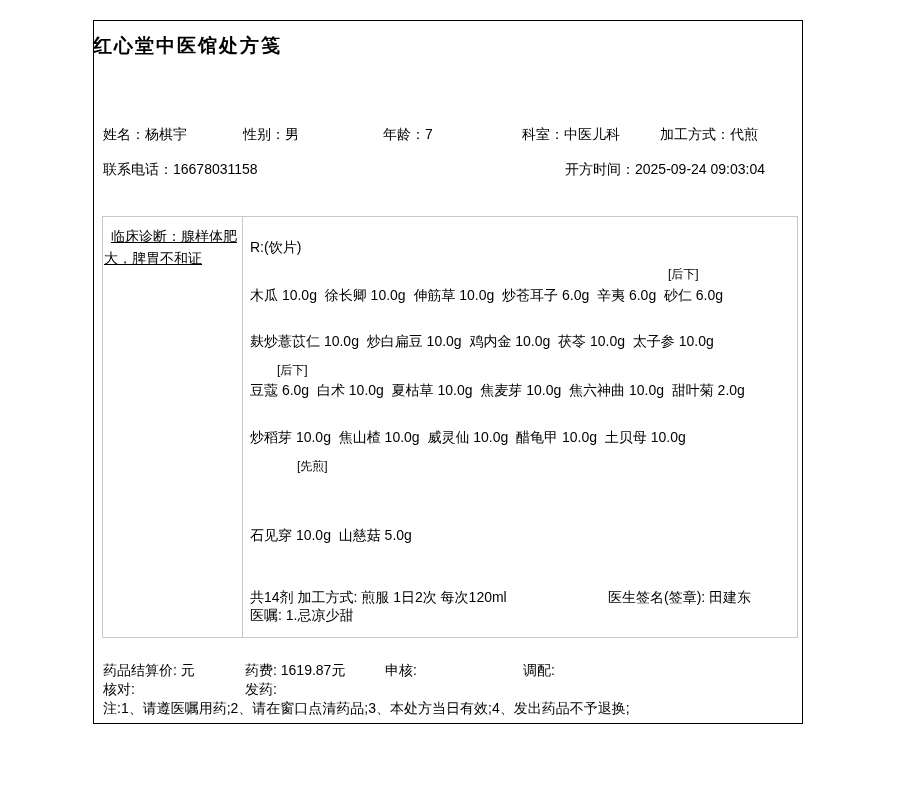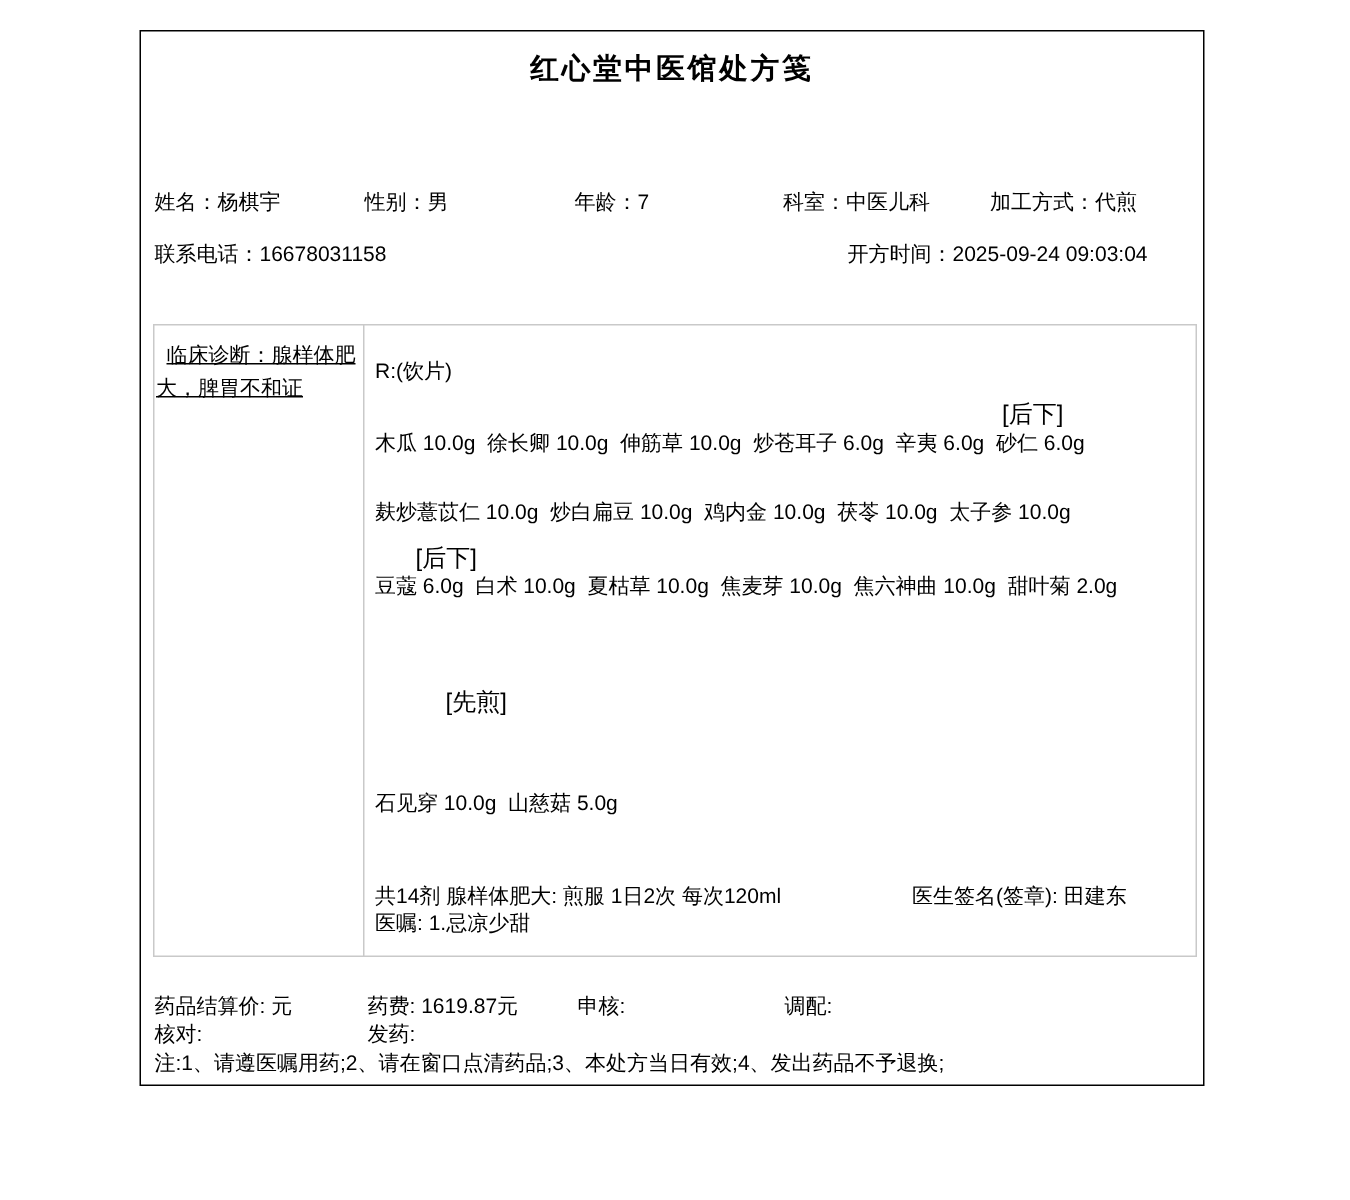--- a/index.html
+++ b/index.html
@@ -31,21 +31,20 @@
     height: 704px;
     box-sizing: border-box;
     border: 1px solid #000000;
     background: #ffffff;
   }
   .title {
     position: absolute;
     left: 93px;
     top: 33px;
     width: 710px;
-    text-align: center;
     font-size: 19px;
     font-weight: bold;
     letter-spacing: 2px;
   }
   .rx-box {
     position: absolute;
     left: 102px;
     top: 216px;
     width: 696px;
     height: 422px;
@@ -65,21 +64,21 @@
     position: absolute;
     left: 104px;
     top: 225px;
     width: 134px;
     line-height: 22px;
     text-indent: 7px;
     white-space: normal;
     text-decoration: underline;
   }
   .tag {
-    font-size: 16px;
+    font-size: 12px;
     text-align: center;
   }
 </style>
 </head>
 <body>
 
 <div class="stage">
 
   <div class="sheet"></div>
 
@@ -102,26 +101,27 @@
   <span class="abs" style="left:250px; top:228px">R:(饮片)</span>
 
   <span class="abs tag" style="left:668px; top:256px">[后下]</span>
   <span class="abs" style="left:250px; top:276px">木瓜 10.0g  徐长卿 10.0g  伸筋草 10.0g  炒苍耳子 6.0g  辛夷 6.0g  砂仁 6.0g</span>
 
   <span class="abs" style="left:250px; top:322px">麸炒薏苡仁 10.0g  炒白扁豆 10.0g  鸡内金 10.0g  茯苓 10.0g  太子参 10.0g</span>
 
   <span class="abs tag" style="left:277px; top:352px">[后下]</span>
   <span class="abs" style="left:250px; top:371px">豆蔻 6.0g  白术 10.0g  夏枯草 10.0g  焦麦芽 10.0g  焦六神曲 10.0g  甜叶菊 2.0g</span>
 
+  <span class="abs" style="left:250px; top:418px">炒稻芽 10.0g  焦山楂 10.0g  威灵仙 10.0g  醋龟甲 10.0g  土贝母 10.0g</span>
 
   <span class="abs tag" style="left:297px; top:448px">[先煎]</span>
 
   <span class="abs" style="left:250px; top:516px">石见穿 10.0g  山慈菇 5.0g</span>
 
-  <span class="abs" style="left:250px; top:578px">共14剂 腺样体肥大: 煎服 1日2次 每次120ml</span>
+  <span class="abs" style="left:250px; top:578px">共14剂 加工方式: 煎服 1日2次 每次120ml</span>
   <span class="abs" style="left:608px; top:578px">医生签名(签章): 田建东</span>
   <span class="abs" style="left:250px; top:596px">医嘱: 1.忌凉少甜</span>
 
   <span class="abs" style="left:103px; top:651px">药品结算价: 元</span>
   <span class="abs" style="left:245px; top:651px">药费: 1619.87元</span>
   <span class="abs" style="left:385px; top:651px">申核:</span>
   <span class="abs" style="left:523px; top:651px">调配:</span>
 
   <span class="abs" style="left:103px; top:670px">核对:</span>
   <span class="abs" style="left:245px; top:670px">发药:</span>

